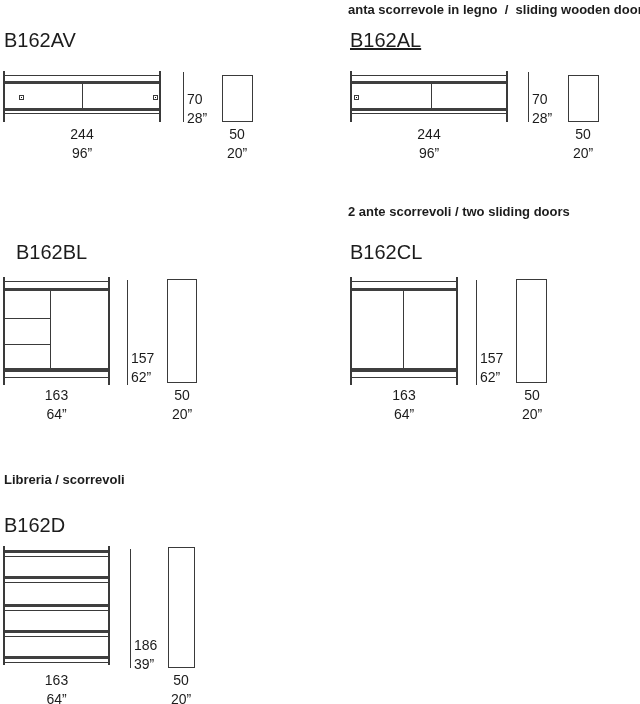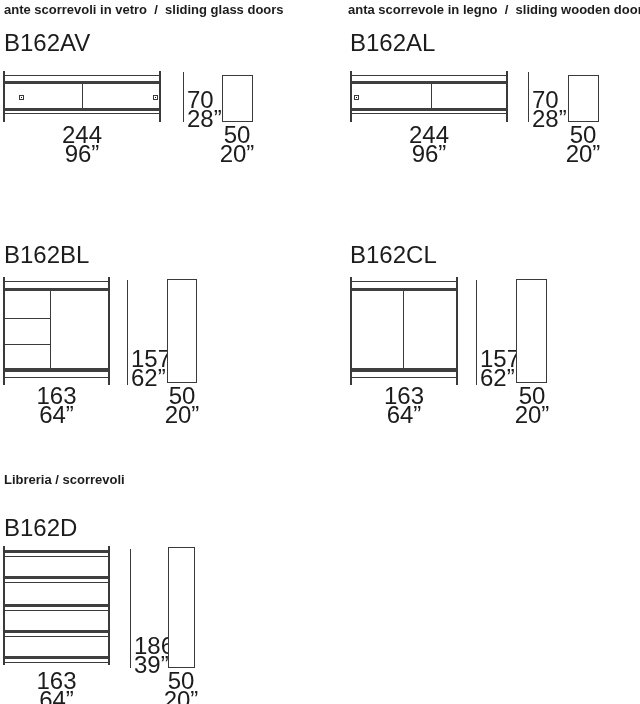--- a/index.html
+++ b/index.html
@@ -2,41 +2,40 @@
 <html><head>
 <meta charset="utf-8">
 <style>
   html,body{margin:0;padding:0;background:#ffffff;}
   #page{
     position:relative;width:640px;height:704px;background:#ffffff;overflow:hidden;
     font-family:"Liberation Sans", sans-serif;color:#1c1c1c;
   }
   .fig{position:absolute;left:0;top:0;width:640px;height:704px;pointer-events:none;}
   .fig-header{position:absolute;font-size:13px;font-weight:bold;white-space:pre;color:#1c1c1c;}
-  .model{position:absolute;font-size:24px;white-space:nowrap;color:#1c1c1c;}
+  .model{position:absolute;font-size:20px;white-space:nowrap;color:#1c1c1c;}
   .front{position:absolute;}
   .post{position:absolute;top:0;width:2px;height:100%;background:#3a3a3a;}
   .hline{position:absolute;height:1px;background:#3a3a3a;}
   .band{position:absolute;background:#3f3f3f;}
   .vdiv{position:absolute;width:1px;background:#3a3a3a;}
   .handle{position:absolute;width:5px;height:5px;border:1px solid #3a3a3a;box-sizing:border-box;background:#fff;}
   .handle::after{content:"";position:absolute;left:1px;top:1px;width:1px;height:1px;background:#1c1c1c;}
   .shelf{position:absolute;left:2px;height:7px;border-top:3px solid #3f3f3f;border-bottom:1px solid #3a3a3a;box-sizing:border-box;}
   .dimline{position:absolute;width:1px;background:#3a3a3a;}
-  .dim-stack{position:absolute;font-size:24px;line-height:19px;white-space:nowrap;color:#1c1c1c;}
+  .dim-stack{position:absolute;font-size:14px;line-height:19px;white-space:nowrap;color:#1c1c1c;}
   .dim-center{text-align:center;}
   .side-rect{position:absolute;border:1px solid #3a3a3a;box-sizing:border-box;background:#ffffff;}
 </style>
 </head>
 <body>
 
 <div id="page">
 
   <div class="fig">
-    <div class="fig-header" style="left:4px;top:2px;">ante scorrevoli in vetro  /  sliding glass doors</div>
     <div class="model" style="left:4px;top:29px;">B162AV</div>
 
     <div class="front" style="left:3px;top:71px;width:158px;height:51px;">
       <div class="post" style="left:0;"></div>
       <div class="post" style="left:156px;"></div>
       <div class="hline" style="left:2px;top:4px;width:154px;"></div>
       <div class="band" style="left:2px;top:10px;width:154px;height:3px;"></div>
       <div class="vdiv" style="left:79px;top:13px;height:24px;"></div>
       <div class="handle" style="left:16px;top:24px;"></div>
       <div class="handle" style="left:150px;top:24px;"></div>
@@ -57,21 +56,21 @@
 
     <div class="side-rect" style="left:222px;top:75px;width:31px;height:47px;"></div>
     <div class="dim-stack dim-center" style="left:213px;top:125px;width:48px;">
       <div>50</div>
       <div>20”</div>
     </div>
   </div>
 
   <div class="fig">
     <div class="fig-header" style="left:348px;top:2px;">anta scorrevole in legno  /  sliding wooden door</div>
-    <div class="model" style="left:350px;top:29px;">B162AL</div>
+    <div class="model" style="left:350px;top:29px;text-decoration:underline;">B162AL</div>
 
     <div class="front" style="left:350px;top:71px;width:158px;height:51px;">
       <div class="post" style="left:0;"></div>
       <div class="post" style="left:156px;"></div>
       <div class="hline" style="left:2px;top:4px;width:154px;"></div>
       <div class="band" style="left:2px;top:10px;width:154px;height:3px;"></div>
       <div class="vdiv" style="left:81px;top:13px;height:24px;"></div>
       <div class="handle" style="left:4px;top:24px;"></div>
       <div class="band" style="left:2px;top:37px;width:154px;height:3px;"></div>
       <div class="hline" style="left:2px;top:42px;width:154px;"></div>
@@ -89,21 +88,21 @@
     </div>
 
     <div class="side-rect" style="left:568px;top:75px;width:31px;height:47px;"></div>
     <div class="dim-stack dim-center" style="left:559px;top:125px;width:48px;">
       <div>50</div>
       <div>20”</div>
     </div>
   </div>
 
   <div class="fig">
-    <div class="model" style="left:4px;top:241px;">B162BL</div>
+    <div class="model" style="left:16px;top:241px;">B162BL</div>
 
     <div class="front" style="left:3px;top:277px;width:107px;height:108px;">
       <div class="post" style="left:0;"></div>
       <div class="post" style="left:105px;"></div>
       <div class="hline" style="left:2px;top:4px;width:103px;"></div>
       <div class="band" style="left:2px;top:11px;width:103px;height:3px;"></div>
       <div class="vdiv" style="left:47px;top:14px;height:77px;"></div>
       <div class="hline" style="left:2px;top:41px;width:45px;"></div>
       <div class="hline" style="left:2px;top:67px;width:45px;"></div>
       <div class="band" style="left:2px;top:91px;width:103px;height:4px;"></div>
@@ -122,20 +121,21 @@
     </div>
 
     <div class="side-rect" style="left:167px;top:279px;width:30px;height:104px;"></div>
     <div class="dim-stack dim-center" style="left:158px;top:386px;width:48px;">
       <div>50</div>
       <div>20”</div>
     </div>
   </div>
 
   <div class="fig">
+    <div class="fig-header" style="left:348px;top:204px;">2 ante scorrevoli / two sliding doors</div>
     <div class="model" style="left:350px;top:241px;">B162CL</div>
 
     <div class="front" style="left:350px;top:277px;width:108px;height:108px;">
       <div class="post" style="left:0;"></div>
       <div class="post" style="left:106px;"></div>
       <div class="hline" style="left:2px;top:4px;width:104px;"></div>
       <div class="band" style="left:2px;top:11px;width:104px;height:3px;"></div>
       <div class="vdiv" style="left:53px;top:14px;height:77px;"></div>
       <div class="band" style="left:2px;top:91px;width:104px;height:4px;"></div>
       <div class="hline" style="left:2px;top:100px;width:104px;"></div>

